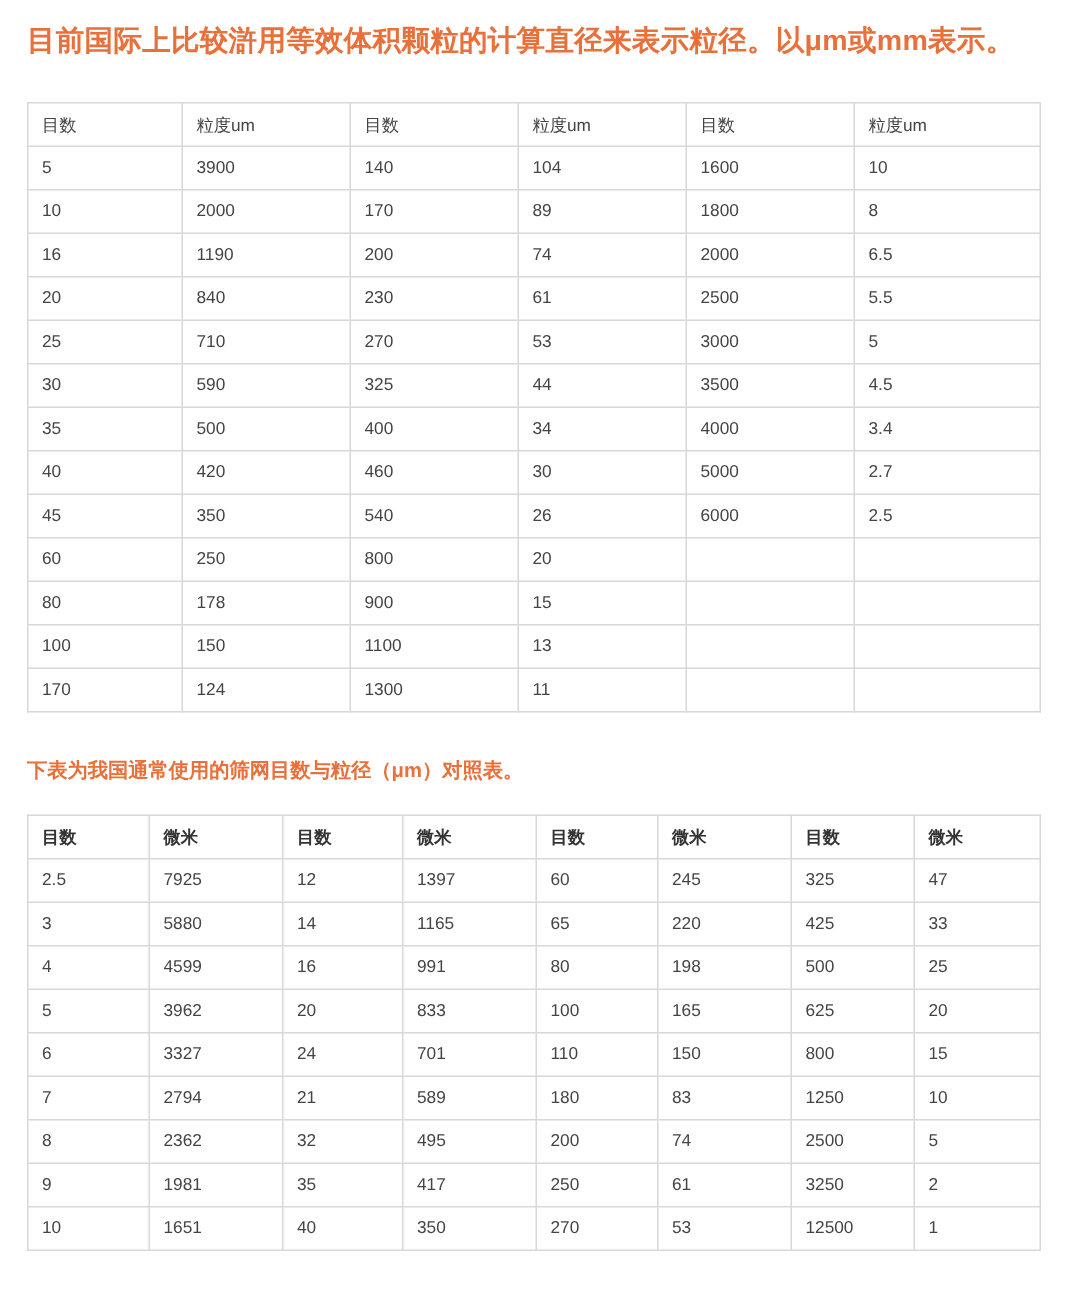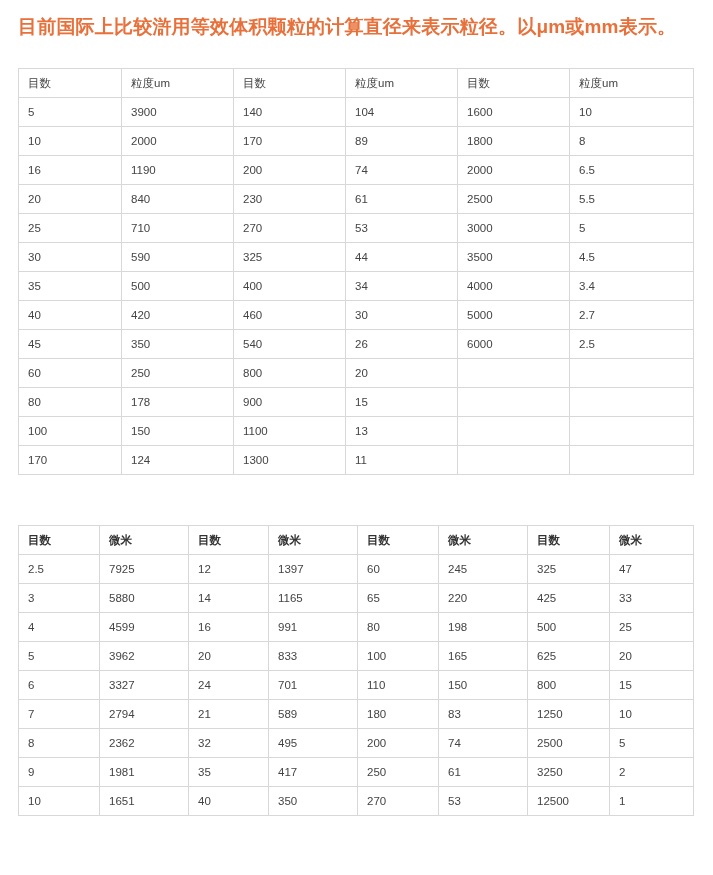--- a/index.html
+++ b/index.html
@@ -215,20 +215,21 @@
             <td>11</td>
             <td></td>
             <td></td>
           </tr>
         </tbody>
     </table>
   </div>
 
   <div class="gap-b"></div>
 
+  <p class="heading2">下表为我国通常使用的筛网目数与粒径（μm）对照表。</p>
 
   <div class="gap-c"></div>
 
   <div class="table-wrap">
     <table id="table2">
       <colgroup>
         <col class="d0">
           <col class="d1">
           <col class="d2">
           <col class="d3">

